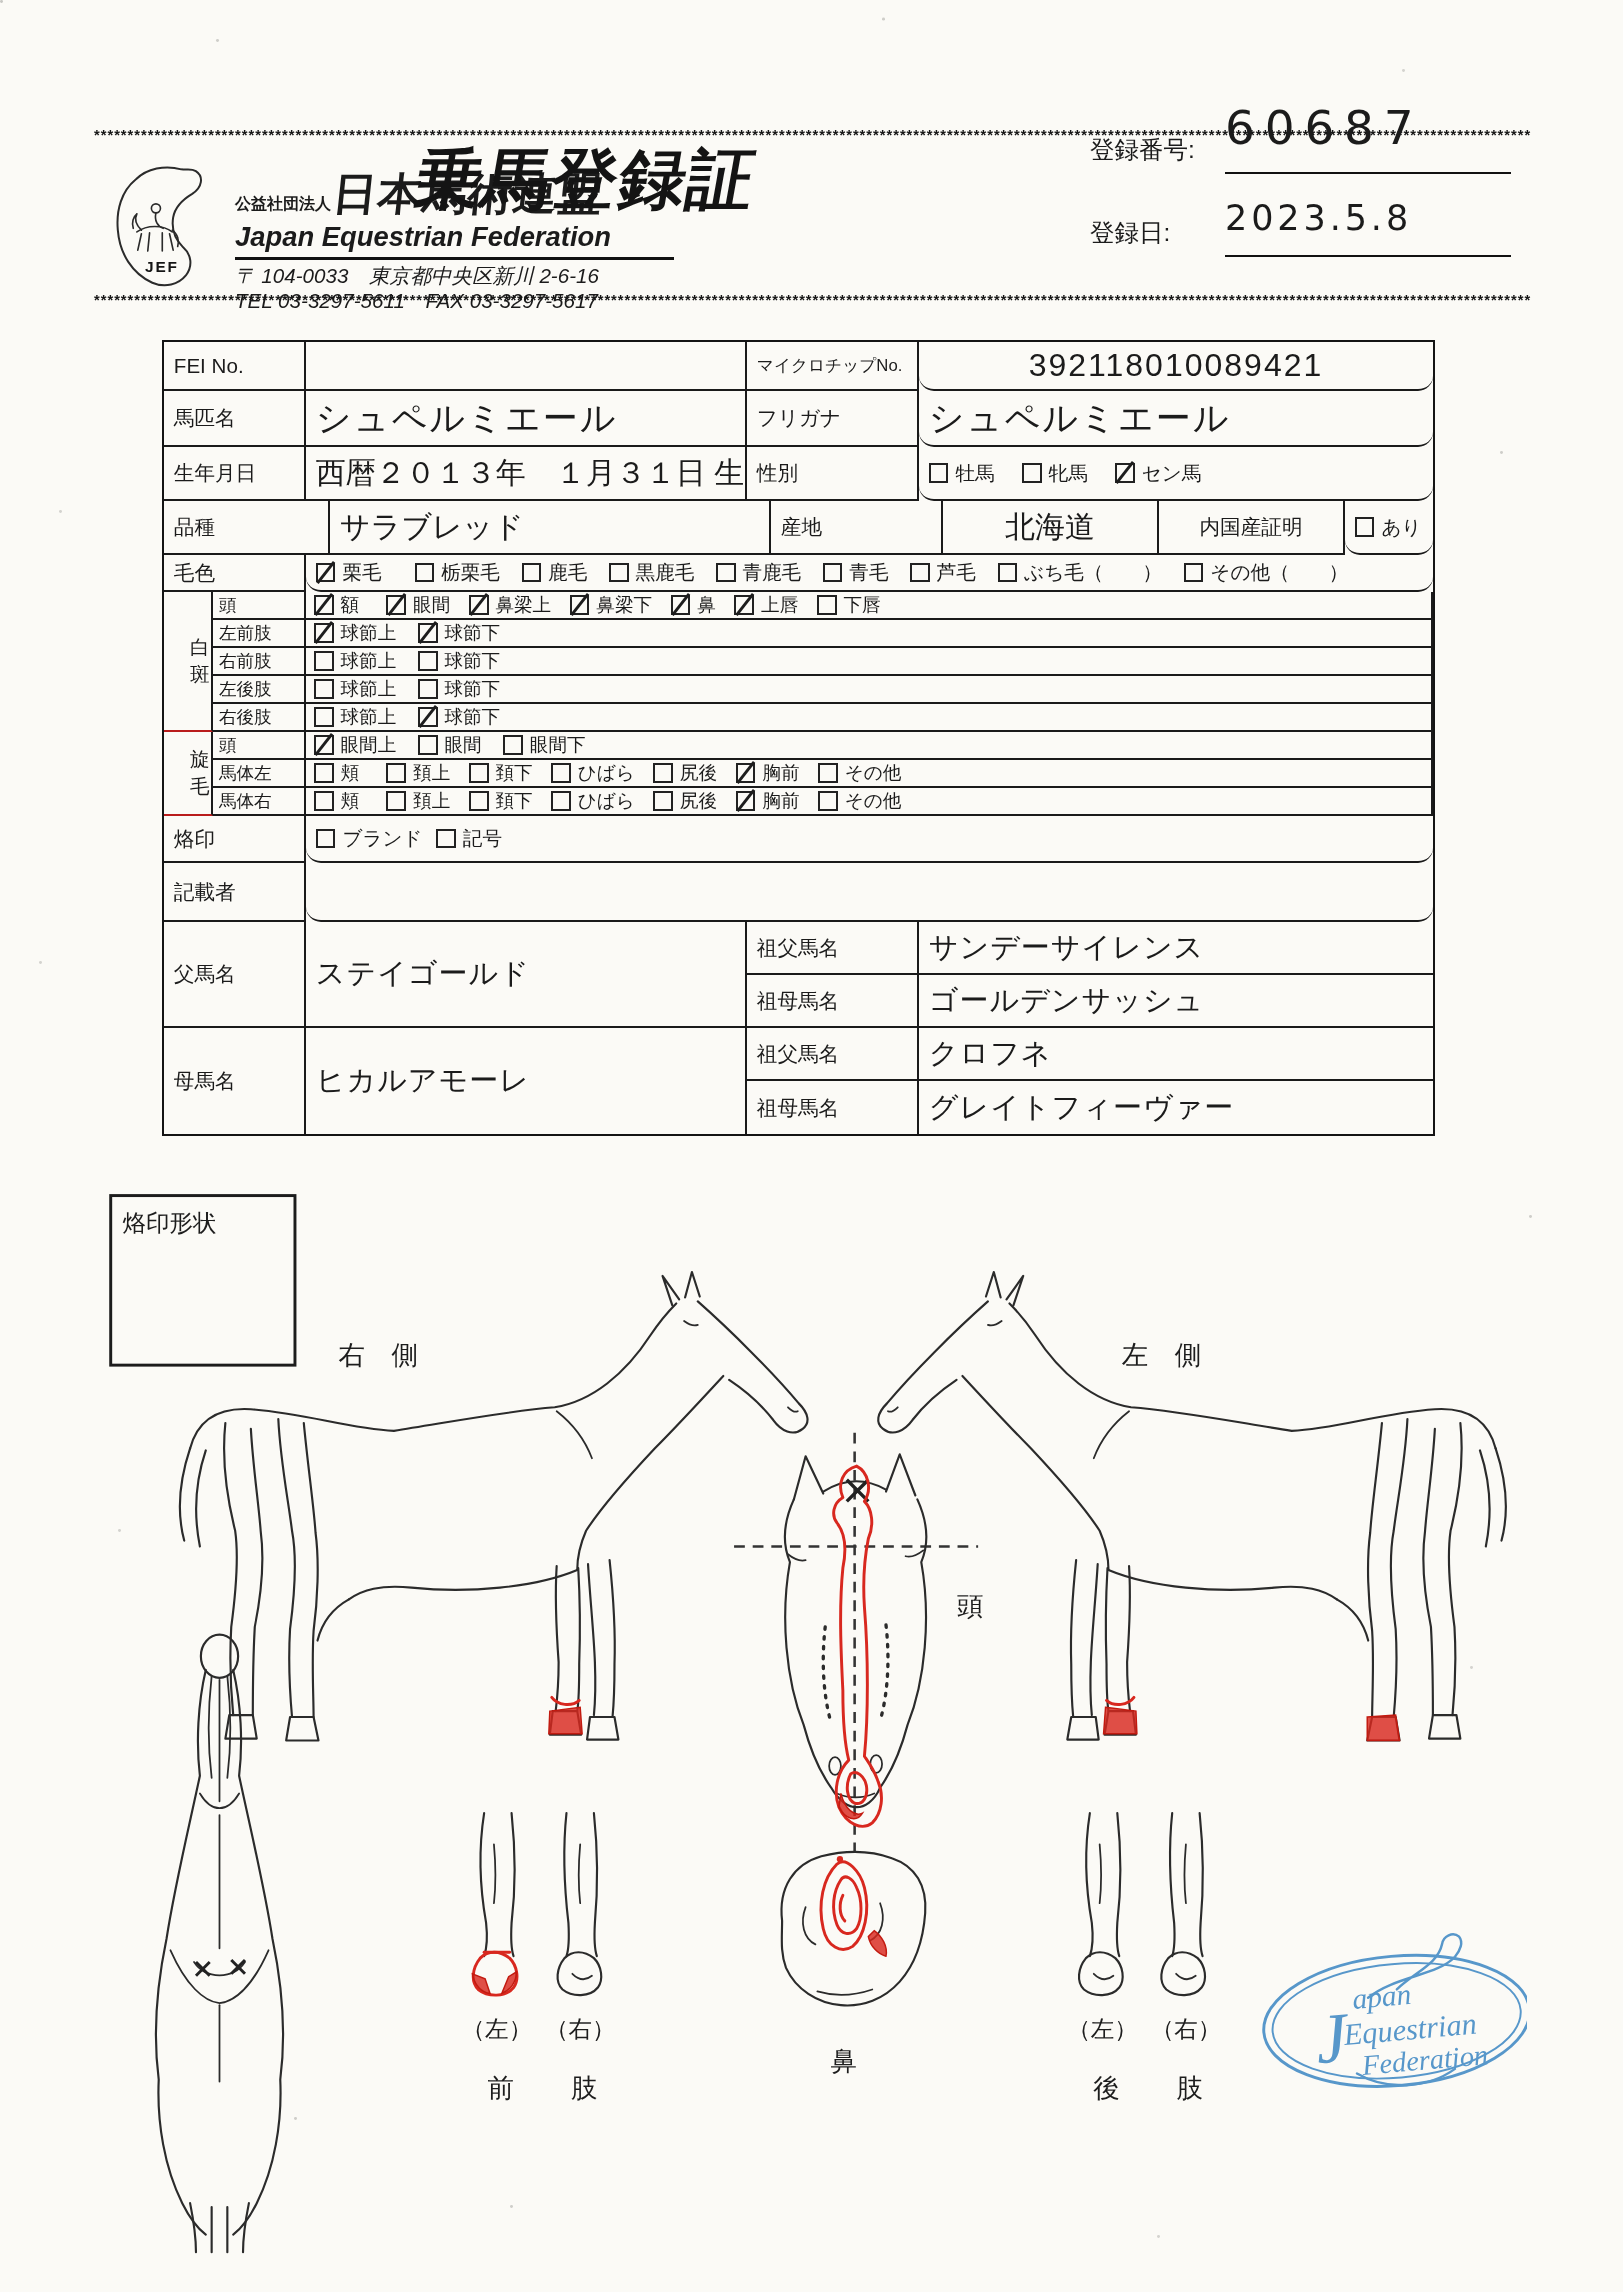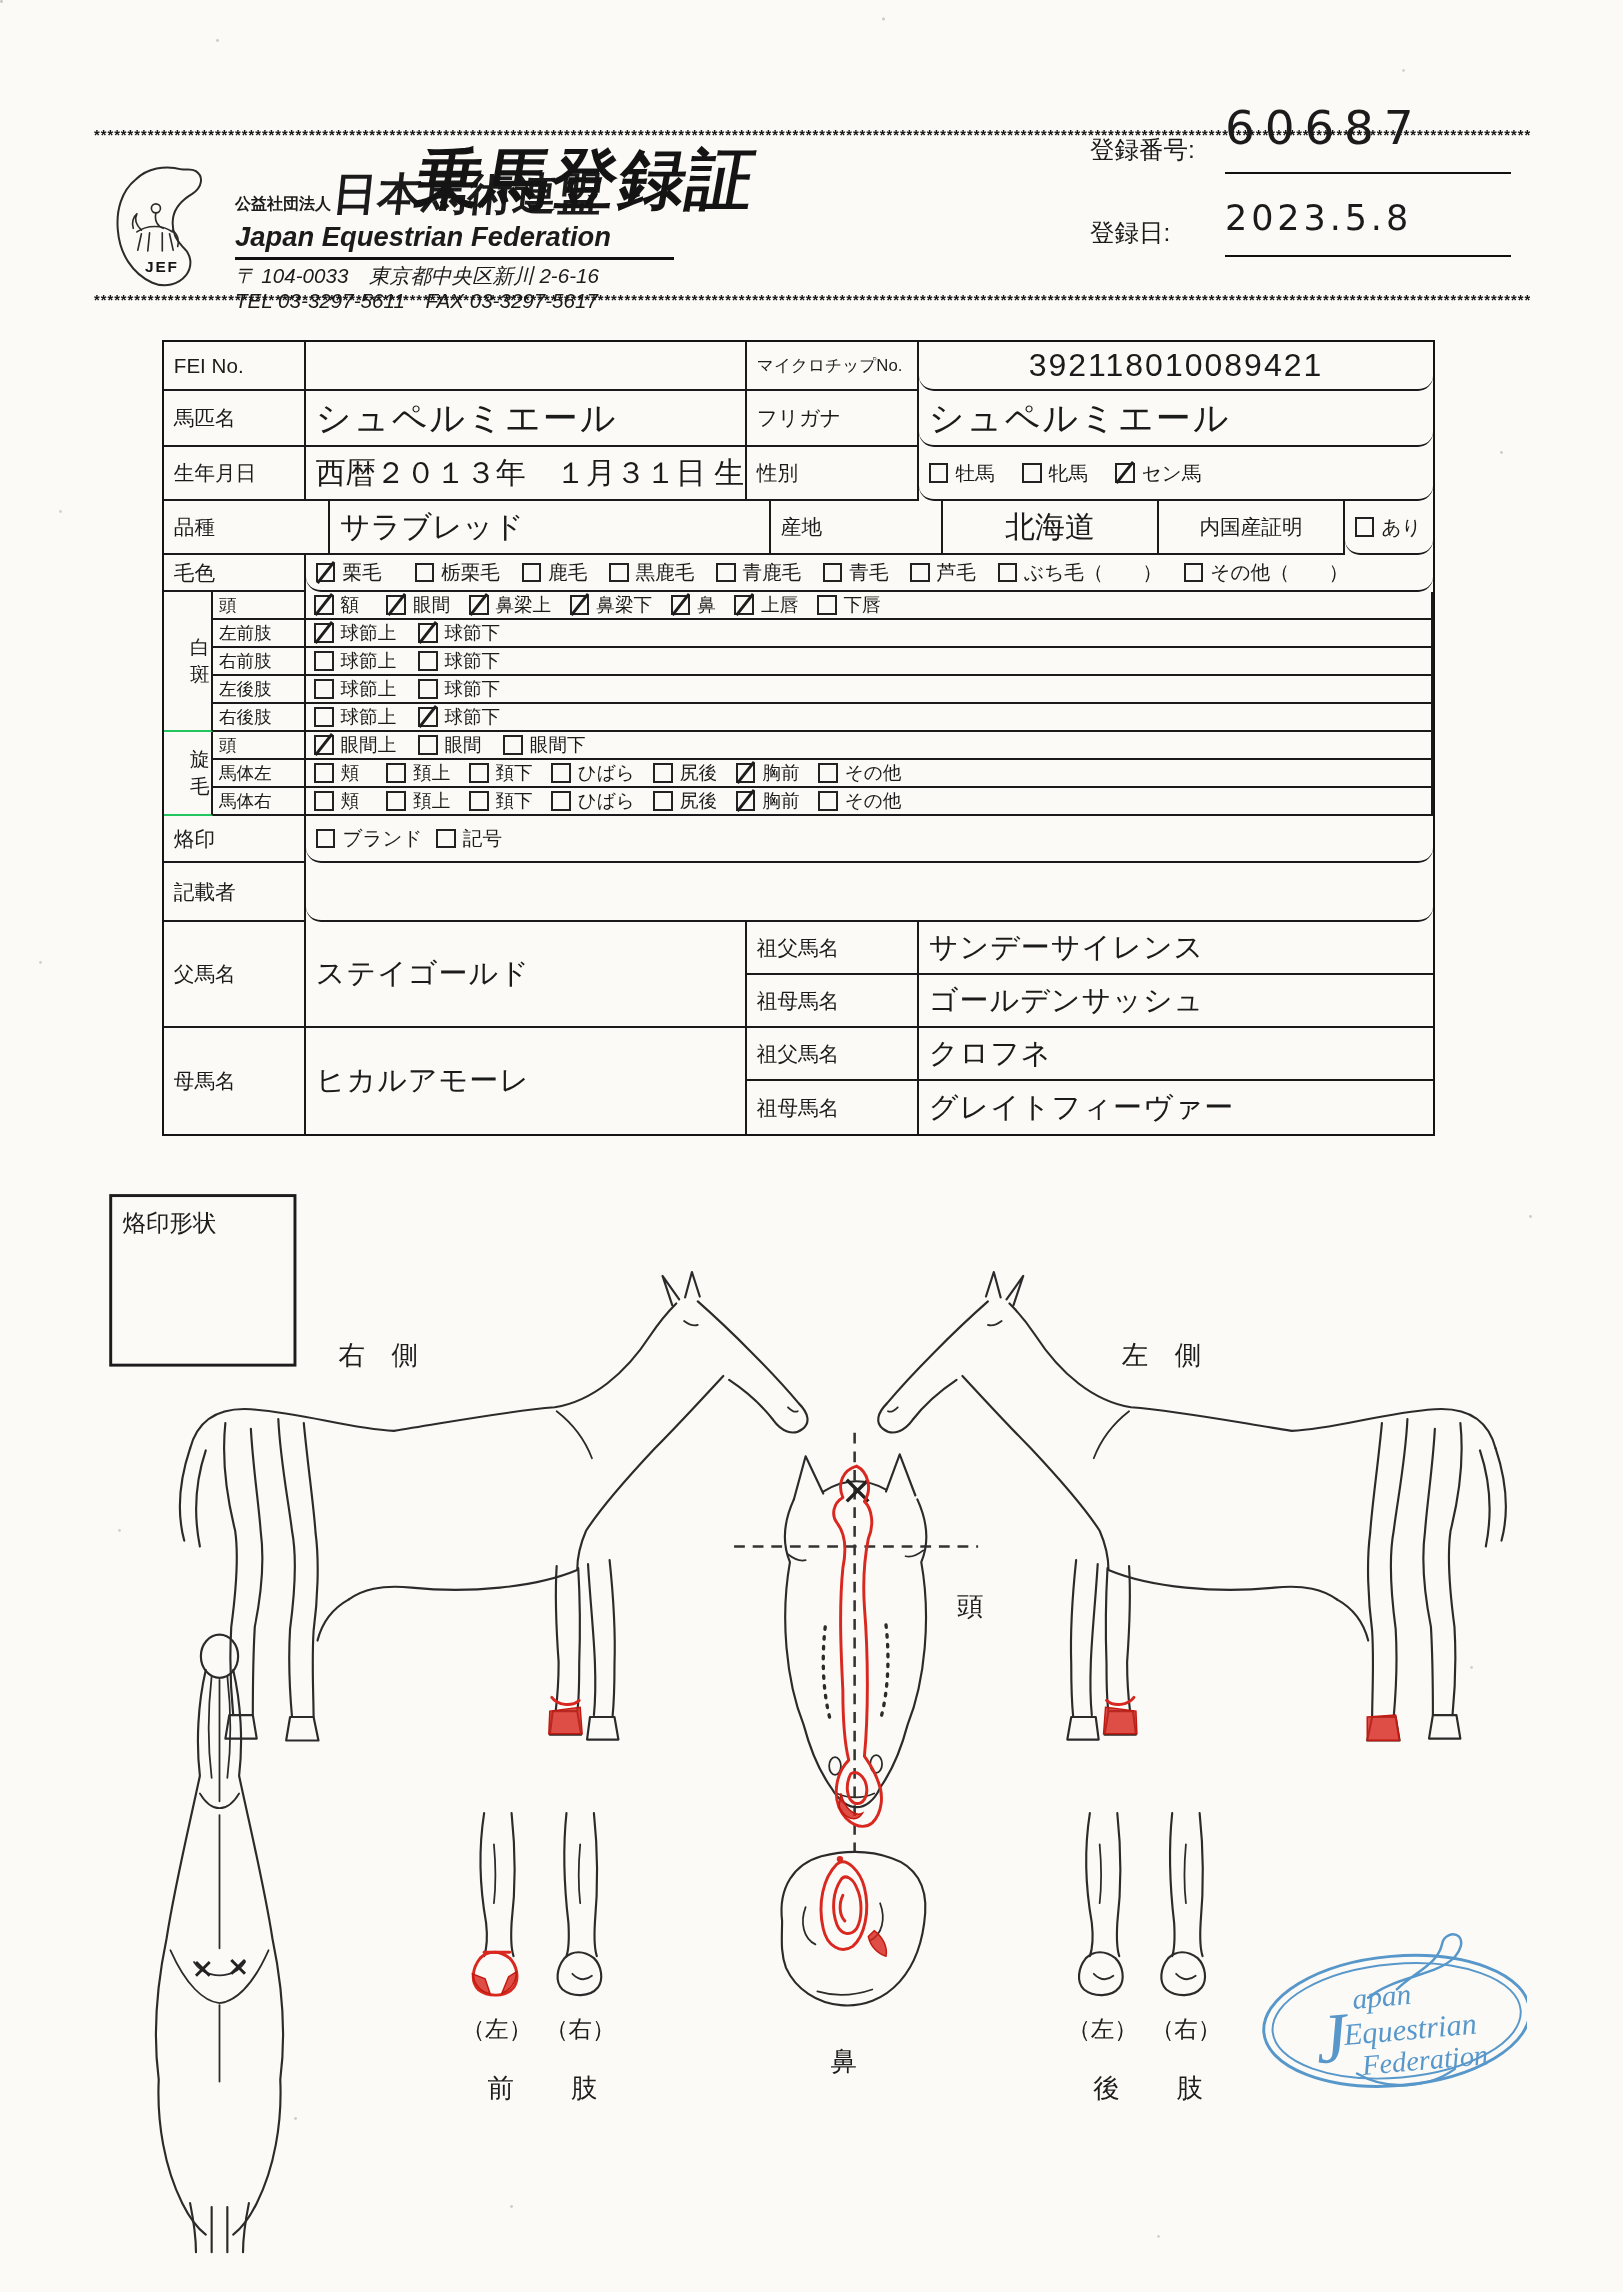--- a/index.html
+++ b/index.html
@@ -52,21 +52,21 @@
   .g-coat .cb{margin-right:21.6px;font-size:19.6px;}
   .g-coat .cb:first-child{margin-right:33px;}
   .g-dense .cb{margin-right:18.6px;font-size:18.6px;}
   .g-dense .cb:first-child{margin-right:27.4px;}
   .g-legs .cb{margin-right:21.6px;font-size:18.6px;}
   .g-brand .cb{margin-right:13.7px;}
   .wgrid{display:grid;grid-template-columns:49px 93px 1fr;grid-auto-rows:28px;}
   .wgrid .cell{padding-left:5.9px;}
   .wgrid .cbs{padding-left:2px;}
   .spanlab{grid-column:1;display:flex;align-items:center;justify-content:center;
-           font-size:19.6px;border-right:2px solid #1a1a1a;border-bottom:2px solid #22c55e;box-sizing:border-box;padding-left:26px;}
+           font-size:19.6px;border-right:2px solid #1a1a1a;border-bottom:2px solid #b91c1c;box-sizing:border-box;padding-left:26px;}
   .part{font-size:17.6px;}
   .ped{display:grid;grid-template-columns:142px 441px 172px 1fr;grid-auto-rows:53px;}
   .ped .cell{border-right:2px solid #1a1a1a;border-bottom:2px solid #1a1a1a;}
   .ped .cell.rspan{grid-row:span 2;}
   .ped .cell.nb{border-bottom:none;}
   .ped .cell.lastcol{border-right:none;}
   .v30{font-size:29px;letter-spacing:1px;}
   
   .diagram{position:absolute;left:96px;top:1166px;}
   .ln{fill:none;stroke:#2b2b2b;stroke-width:2.2;stroke-linecap:round;stroke-linejoin:round;}

